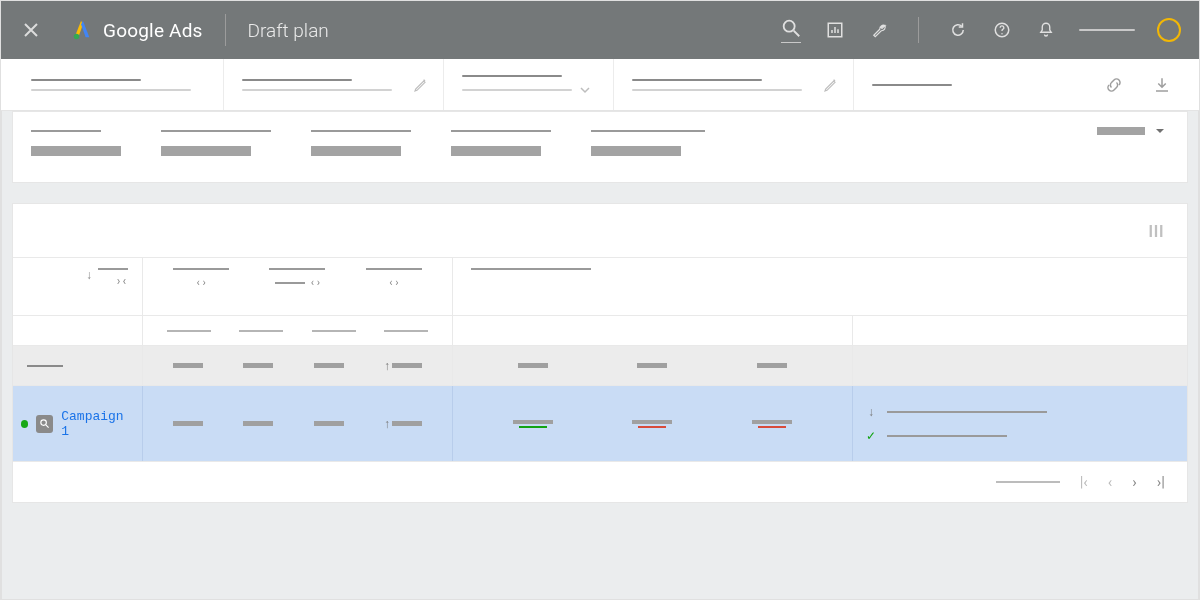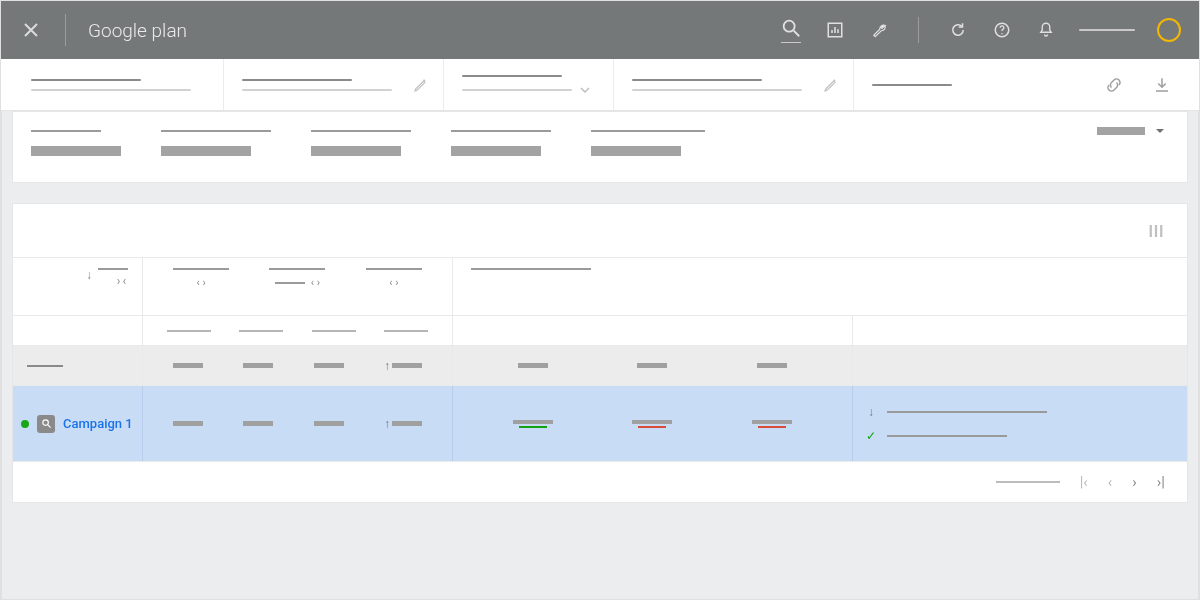--- a/index.html
+++ b/index.html
@@ -90,21 +90,21 @@
   .totals .c1 { display:flex; align-items:center; padding:0 14px; }
   .totals .c1 .ln { width:36px; height:2px; background:#8a8a8a; }
   .vals4 { display:flex; align-items:center; justify-content:space-around; padding:0 10px; }
   .vals4 .v { width:30px; height:5px; background:#a0a0a0; }
   .vals4 .arrow-up { color:#7a7a7a; font-size:12px; margin-right:2px; }
   .vals3 { display:flex; align-items:center; justify-content:space-around; padding:0 20px; }
   .vals3 .v { width:30px; height:5px; background:#a0a0a0; }
 
   .datarow { height:76px; background:#c9dcf5; }
   .datarow > div { border-right:1px solid #b8cdeb; }
-  .datarow .c1 { display:flex; align-items:center; gap:8px; padding:0 8px; font-size:13px; }
+  .datarow .c1 { display:flex; align-items:center; gap:8px; padding:0 8px; font-size:13px;font-family:Liberation Mono, monospace; }
   .status-dot { width:8px; height:8px; border-radius:50%; background:#17a817; }
   .type-badge { width:18px; height:18px; background:#8a8a8a; border-radius:3px; display:flex; align-items:center; justify-content:center; color:#fff; }
   .camp-link { color:#1a73e8; font-weight:500; cursor:pointer; }
   .diffbar { display:flex; flex-direction:column; align-items:center; gap:2px; }
   .diffbar .base { width:40px; height:4px; background:#a0a0a0; }
   .diffbar .delta { width:28px; height:2px; }
   .delta.green { background:#12a312; }
   .delta.red { background:#d84b3a; }
   .notes { display:flex; flex-direction:column; gap:10px; justify-content:center; padding:0 12px; }
   .noterow { display:flex; align-items:center; gap:10px; }
@@ -120,22 +120,30 @@
 </style>
 </head>
 <body>
 
 <div class="header">
   <div class="close">
     <svg width="16" height="16" viewBox="0 0 16 16">
         <path d="M2 2 L14 14 M14 2 L2 14" stroke="currentColor" stroke-width="2" fill="none"></path>
       </svg>
   </div>
+  <div class="logo">
+    <svg width="22" height="22" viewBox="0 0 24 24">
+      <path d="M11 2 L4 20 L8 20 L13 6 Z" fill="#fbbc04"></path>
+      <path d="M13 2 L20 20 L16 20 L11 6 Z" fill="#4285f4"></path>
+      <circle cx="6" cy="19" r="3" fill="#34a853"></circle>
+    </svg>
+    <span class="logo-text">Google Ads</span>
+  </div>
   <div class="vdiv"></div>
-  <div class="title">Google plan</div>
+  <div class="title">Draft plan</div>
 
   <div class="header-right">
     <div class="search-wrap">
       <svg class="hicon" width="18" height="18" viewBox="0 0 24 24">
           <circle cx="10" cy="10" r="6" stroke="currentColor" stroke-width="2" fill="none"></circle>
           <path d="M15 15 L21 21" stroke="currentColor" stroke-width="2"></path>
         </svg>
       <div class="search-u"></div>
     </div>
     <div class="hicon">

